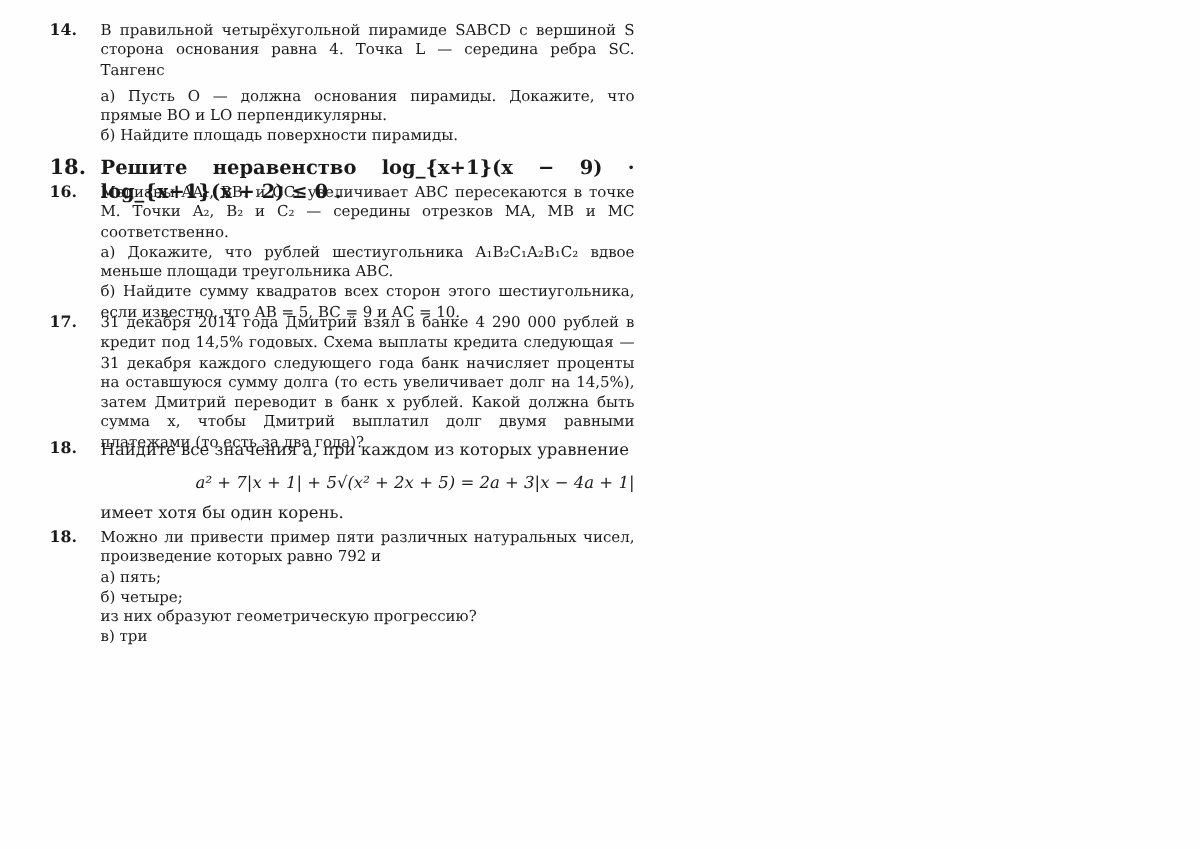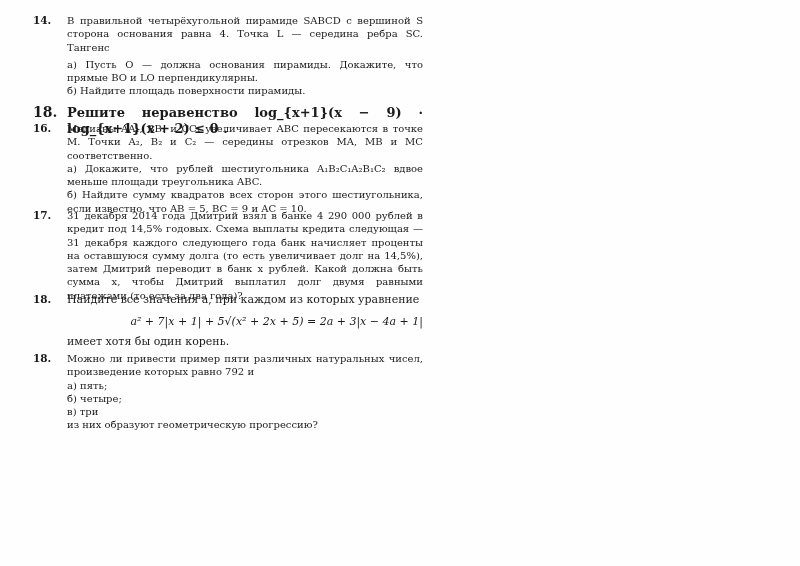--- a/index.html
+++ b/index.html
@@ -64,18 +64,18 @@
       <p>имеет хотя бы один корень.</p>
     </div>
   </div>
 
   <div class="prob" style="top:352px;">
     <span class="num">18.</span>
     <div class="body">
       <p>Можно ли привести пример пяти различных натуральных чисел, произведение которых равно 792 и</p>
       <p class="sub">а) пять;</p>
       <p class="sub">б) четыре;</p>
+      <p class="sub">из них образуют геометрическую прогрессию?</p>
       <p class="sub">в) три</p>
-      <p class="sub">из них образуют геометрическую прогрессию?</p>
     </div>
   </div>
 
 </div>
 
 </body></html>

